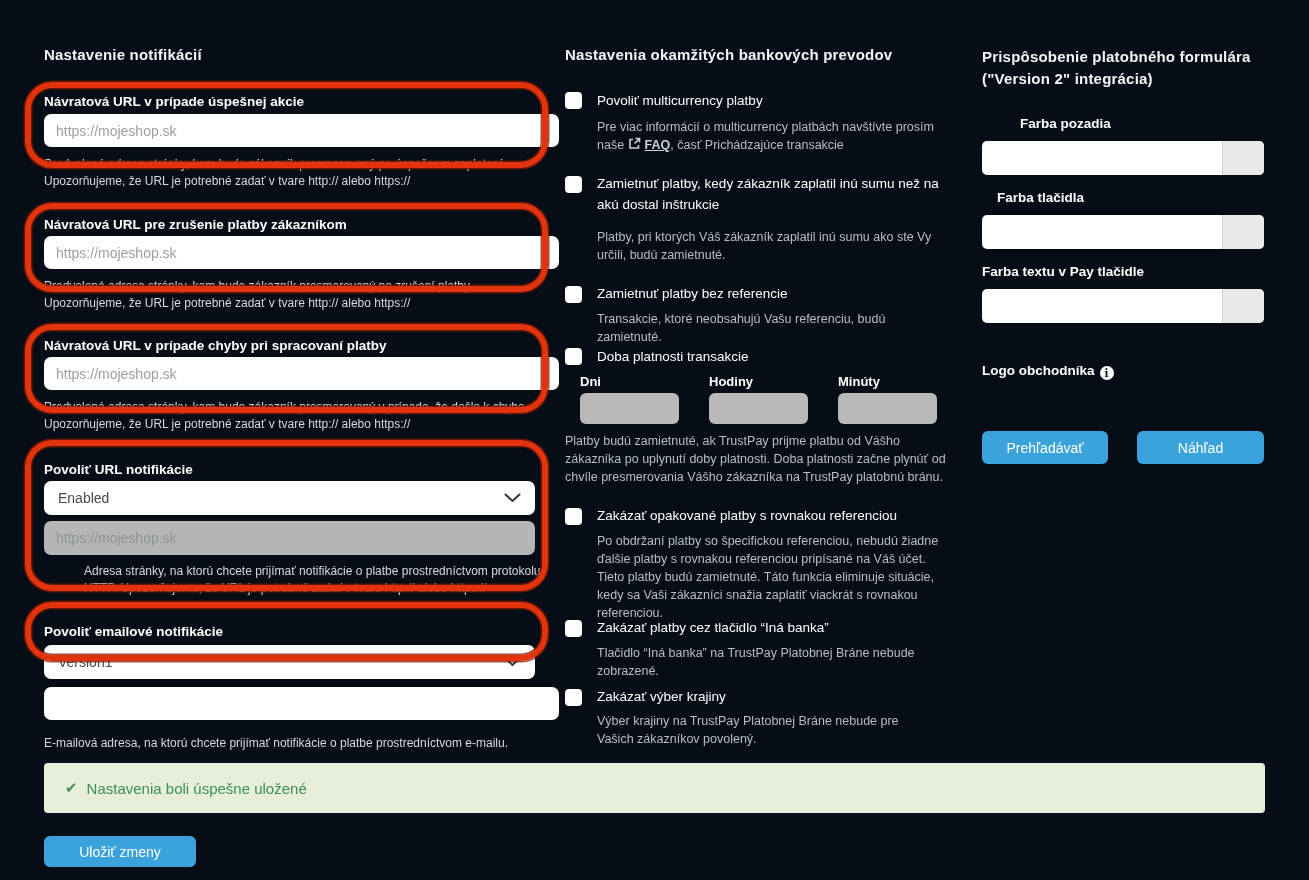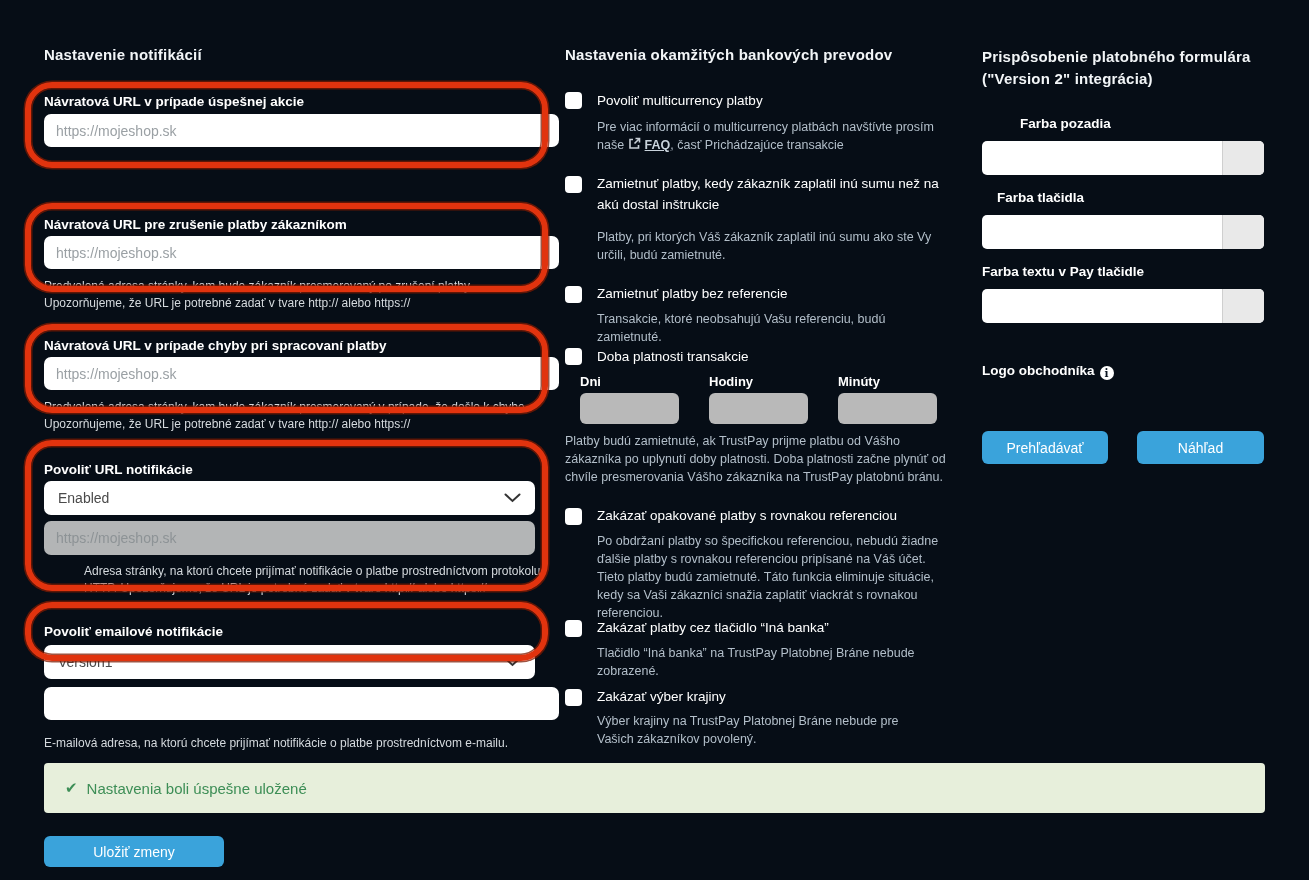--- a/index.html
+++ b/index.html
@@ -46,20 +46,21 @@
 <body>
 
 <div id="page">
 
   <div class="abs sec-title" style="left:44px;top:46px;">Nastavenie notifikácií</div>
 
   <div class="abs f-label" style="left:44px;top:94px;">Návratová URL v prípade úspešnej akcie</div>
   <div class="abs" style="left:44px;top:114px;width:491px;height:33px;">
     <input class="text-input" placeholder="https://mojeshop.sk" style="">
   </div>
+  <div class="abs helper" style="left:44px;top:156px;width:491px;">Predvolená adresa stránky, kam bude zákazník presmerovaný po úspešnom zaplatení. Upozorňujeme, že URL je potrebné zadať v tvare http:// alebo https://</div>
 
   <div class="abs f-label" style="left:44px;top:217px;">Návratová URL pre zrušenie platby zákazníkom</div>
   <div class="abs" style="left:44px;top:236px;width:491px;height:33px;">
     <input class="text-input" placeholder="https://mojeshop.sk" style="">
   </div>
   <div class="abs helper" style="left:44px;top:278px;width:491px;">Predvolená adresa stránky, kam bude zákazník presmerovaný po zrušení platby. Upozorňujeme, že URL je potrebné zadať v tvare http:// alebo https://</div>
 
   <div class="abs f-label" style="left:44px;top:338px;">Návratová URL v prípade chyby pri spracovaní platby</div>
   <div class="abs" style="left:44px;top:357px;width:491px;height:33px;">
     <input class="text-input" placeholder="https://mojeshop.sk" style="">
@@ -92,21 +93,21 @@
   <div class="abs" style="left:44px;top:687px;width:491px;height:33px;">
     <input class="text-input" style="">
   </div>
   <div class="abs helper" style="left:44px;top:735px;width:491px;">E-mailová adresa, na ktorú chcete prijímať notifikácie o platbe prostredníctvom e-mailu.</div>
 
   <div class="abs banner" style="left:44px;top:763px;width:1221px;height:50px;">
     <span class="check">✔</span>
     <span>Nastavenia boli úspešne uložené</span>
   </div>
 
-  <button class="abs btn" style="left:44px;top:836px;width:180px;height:31px;">Uložiť zmeny</button>
+  <button class="abs btn" style="left:44px;top:836px;width:152px;height:31px;">Uložiť zmeny</button>
 
   <div class="abs ring" style="left:25px;top:82px;width:523px;height:86px;"></div>
   <div class="abs ring" style="left:25px;top:203px;width:523px;height:89px;"></div>
   <div class="abs ring" style="left:25px;top:324px;width:523px;height:89px;"></div>
   <div class="abs ring" style="left:25px;top:440px;width:523px;height:151px;"></div>
   <div class="abs ring" style="left:25px;top:602px;width:523px;height:59px;"></div>
 
   <div class="abs sec-title" style="left:565px;top:46px;">Nastavenia okamžitých bankových prevodov</div>
 
   <span class="abs checkbox" style="left:565px;top:92px;"></span>

